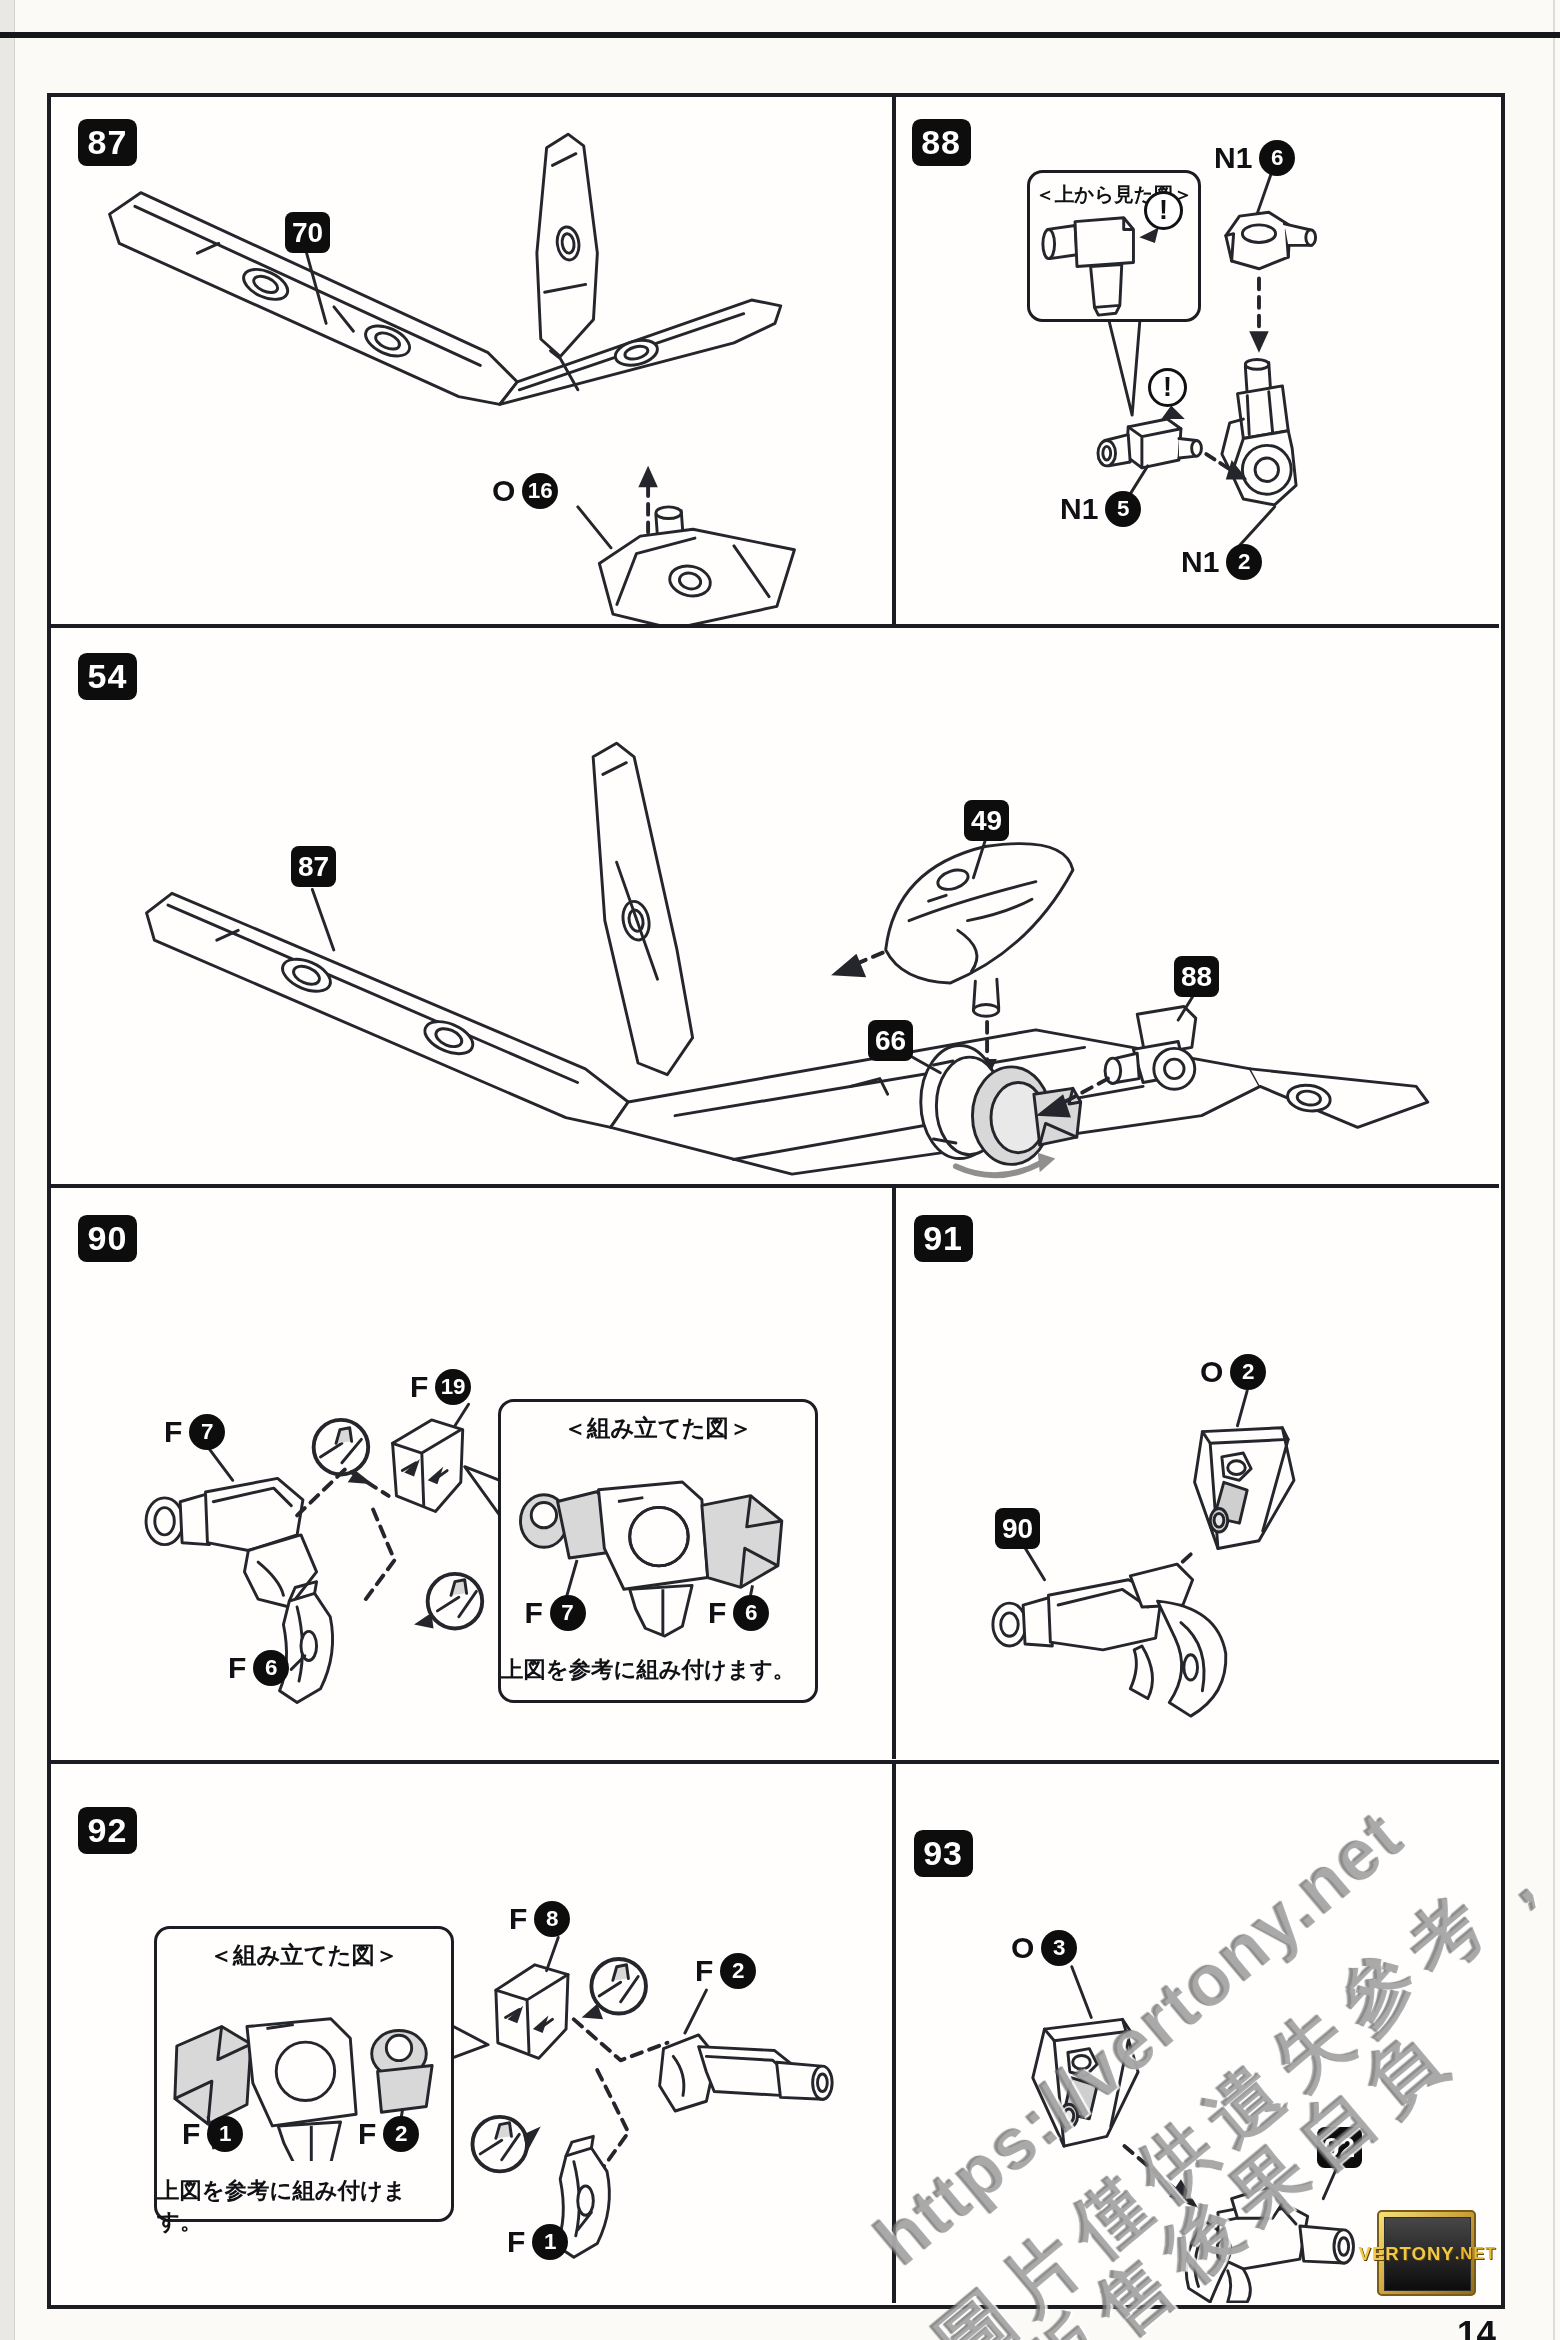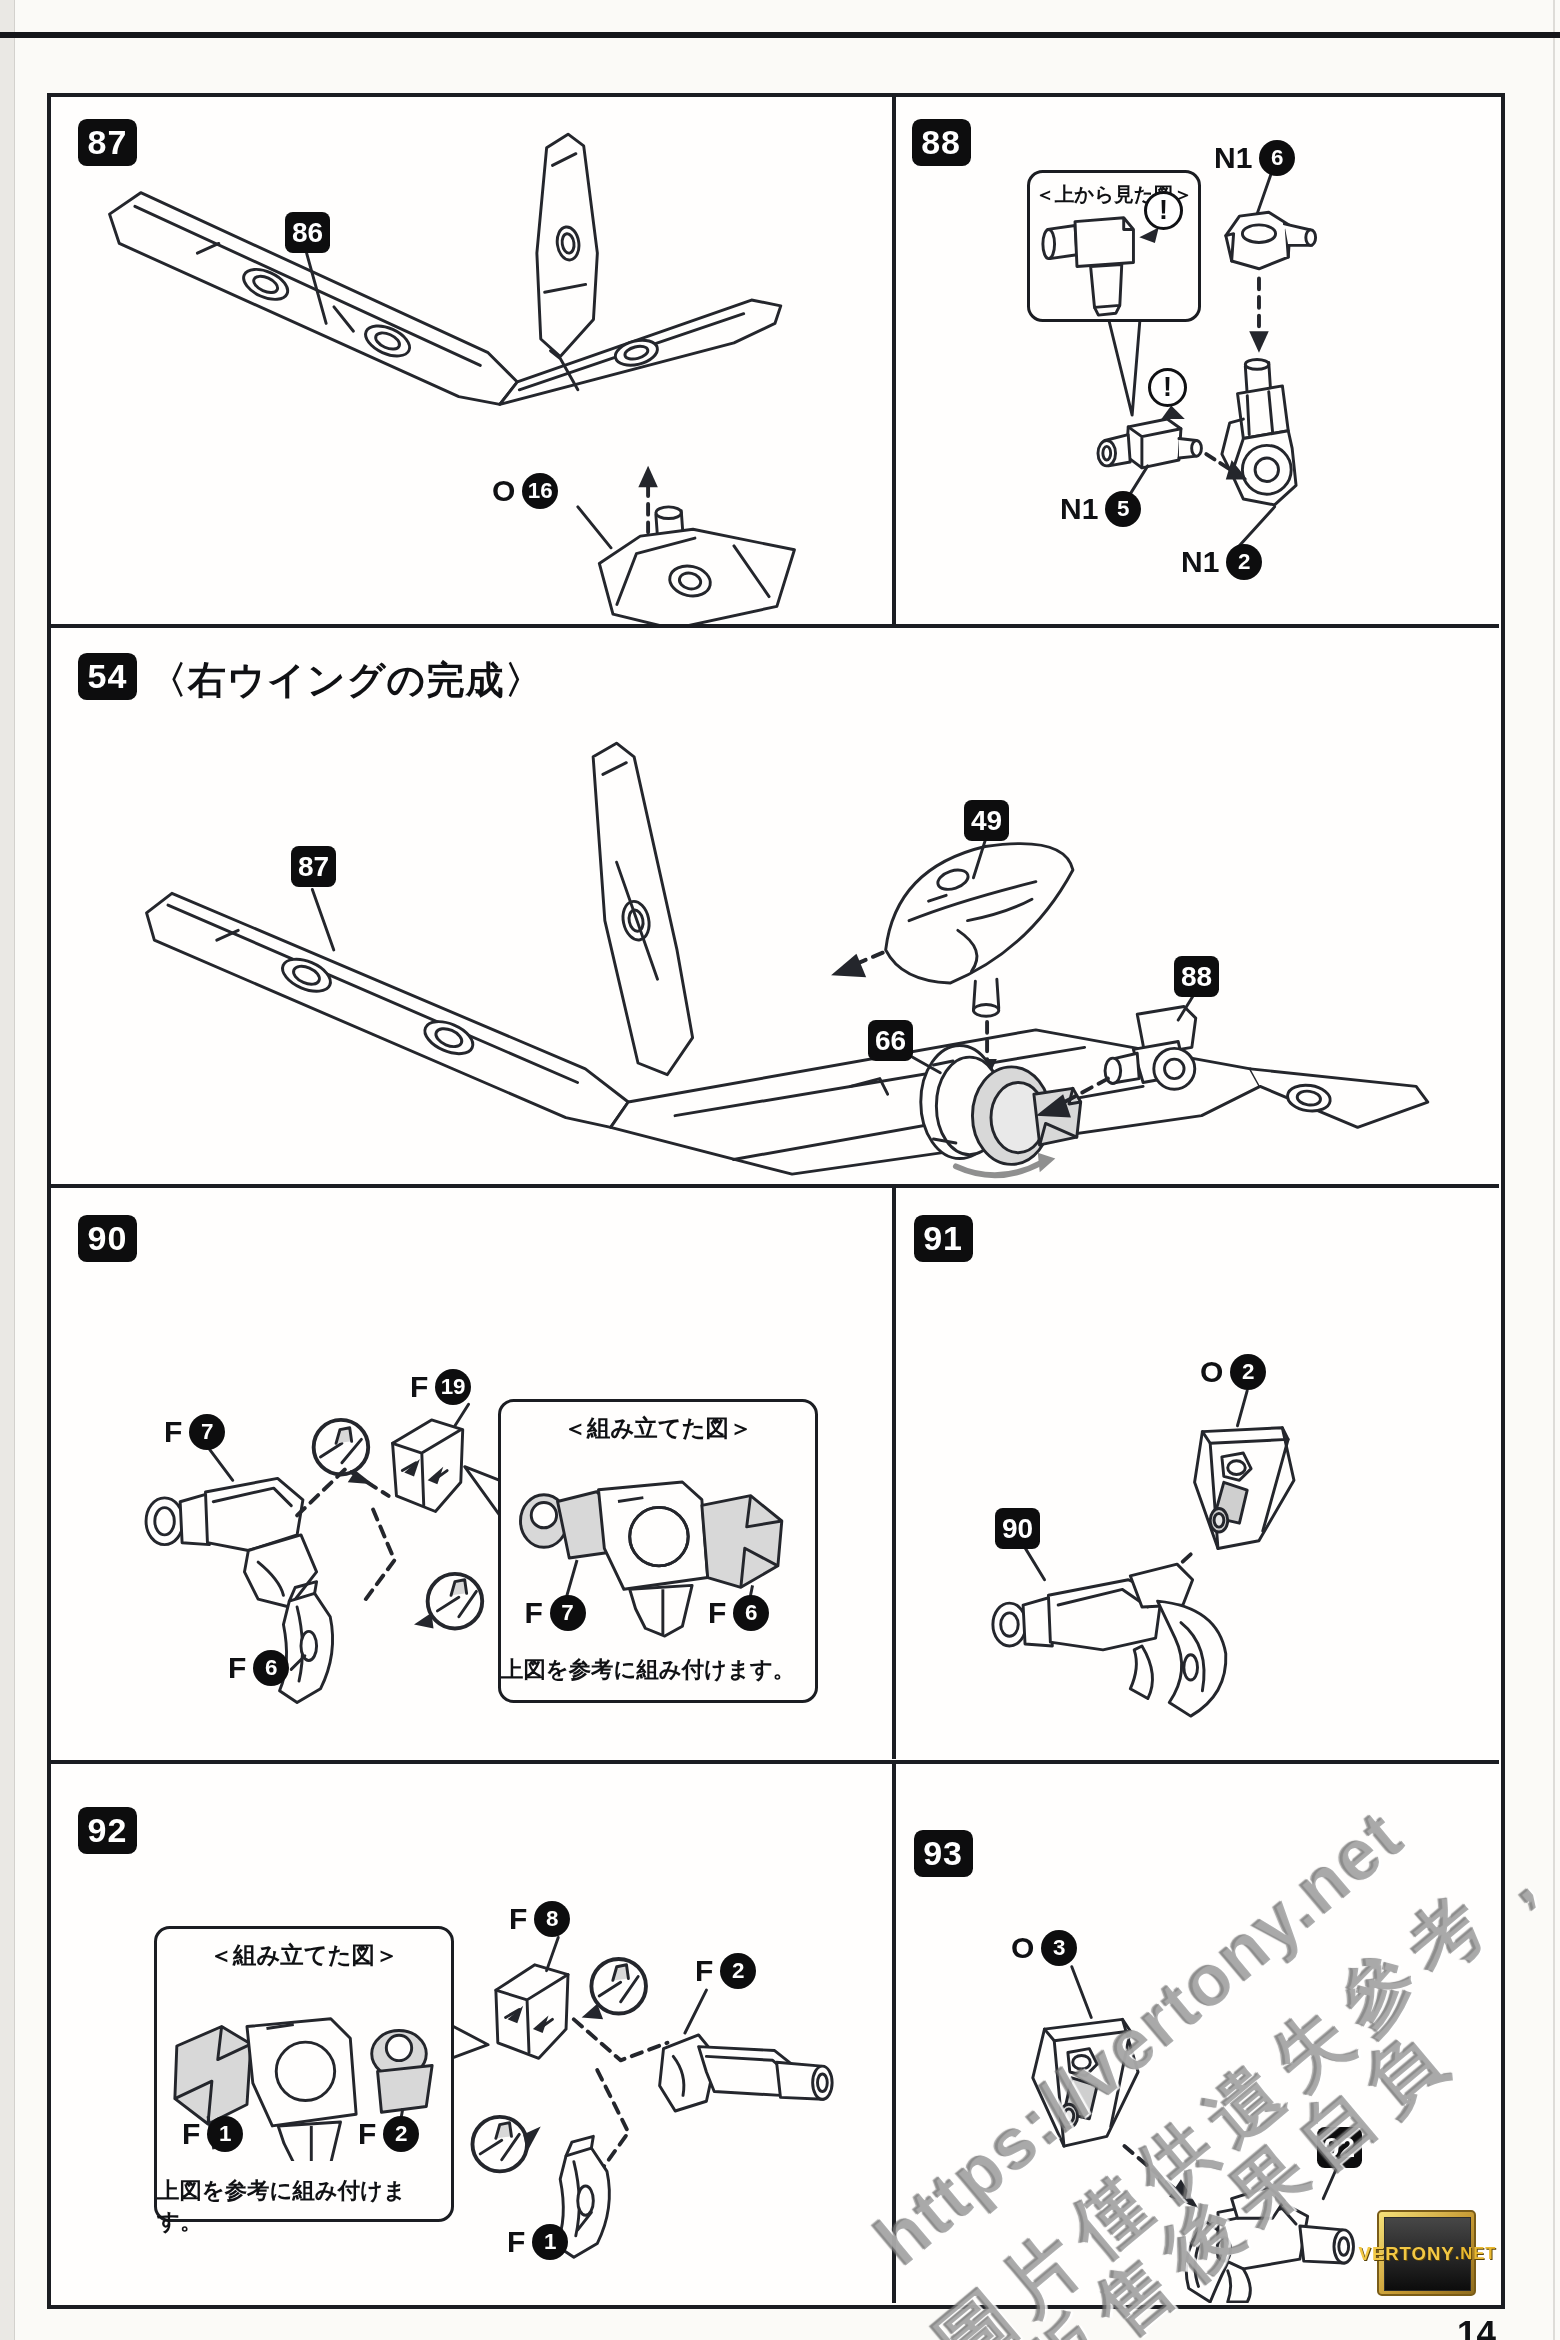--- a/index.html
+++ b/index.html
@@ -104,21 +104,21 @@
           <path d="M562,478 L604,450 L658,443 L762,464 L744,522 L638,545 L576,530 Z"></path>
           <path d="M580,520 L600,468 L660,452" fill="none"></path>
           <ellipse cx="655" cy="496" rx="21" ry="15" transform="rotate(12 655 496)"></ellipse>
           <ellipse cx="655" cy="496" rx="11" ry="8" transform="rotate(12 655 496)"></ellipse>
           <path d="M700,460 L736,512" fill="none"></path>
         </g>
         <line x1="540" y1="420" x2="574" y2="462"></line>
       </g>
     </svg>
     <div class="step-badge" style="left:27px;top:21.5px">87</div>
-    <div class="ref-badge" style="left:234px;top:115px">86</div>
+    <div class="ref-badge" style="left:234px;top:115px">70</div>
     <div class="part-label" style="left:441px;top:376px">
       <span class="pl-prefix">O</span>
       <span class="pl-circle">16</span>
     </div>
   </div>
 
   <div class="panel" style="left:845px;top:0;width:604px;height:527px">
     <svg width="604" height="527" viewBox="0 0 619 540">
       <g stroke="#24262c" stroke-width="3" fill="#fffefd" stroke-linejoin="round" stroke-linecap="round">
 
@@ -284,21 +284,20 @@
           <polygon points="1038,478 1010,500 1046,502" fill="#24262c" stroke="none"></polygon>
         </g>
 
         <g stroke="#8f8f8f" fill="none" stroke-width="6">
           <path d="M928,552 Q972,572 1016,548"></path>
           <polygon points="1012,538 1030,544 1014,558" fill="#8f8f8f" stroke="none"></polygon>
         </g>
       </g>
     </svg>
     <div class="step-badge" style="left:27px;top:25px">54</div>
-    <div class="sec-title" style="left:98px;top:27px">〈右ウイングの完成〉</div>
     <div class="ref-badge" style="left:240px;top:218px">87</div>
     <div class="ref-badge" style="left:913px;top:172px">49</div>
     <div class="ref-badge" style="left:817px;top:392px">66</div>
     <div class="ref-badge" style="left:1123px;top:328px">88</div>
   </div>
 
   <div class="panel" style="left:0;top:1091px;width:841px;height:571px">
     <svg width="841" height="571" viewBox="0 0 862 586">
       <g stroke="#24262c" stroke-width="3" fill="#fffefd" stroke-linejoin="round" stroke-linecap="round">
 

